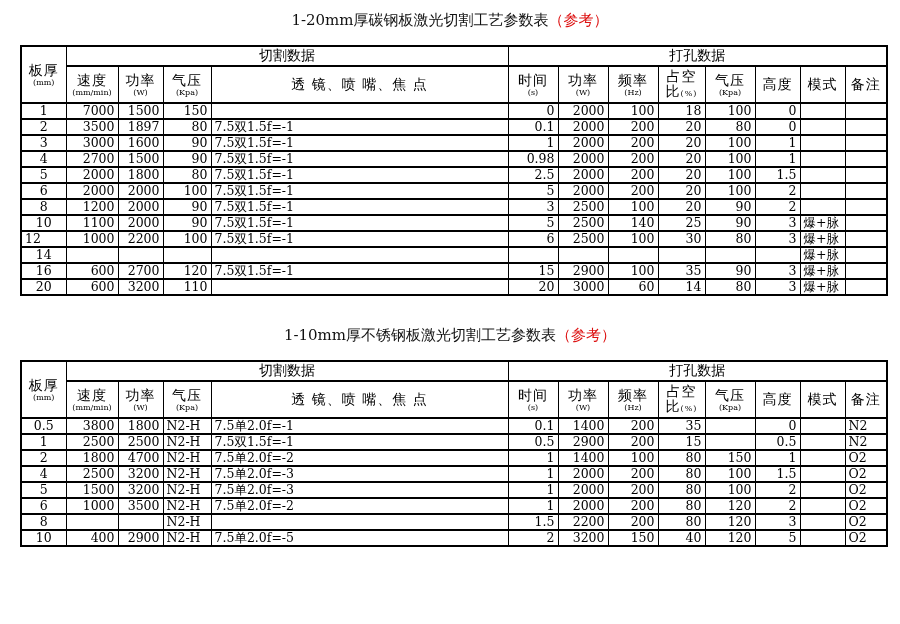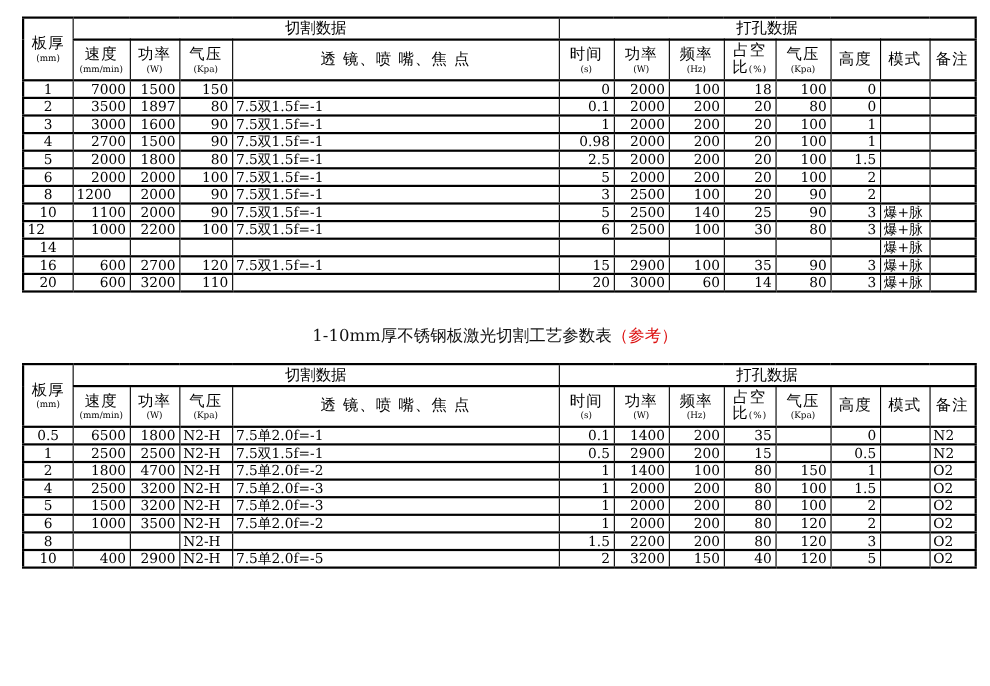--- a/index.html
+++ b/index.html
@@ -45,20 +45,23 @@
   .param-table td {
     height:15px; font-size:12.5px; line-height:14px; padding:0 3px;
   }
 </style>
 </head>
 <body>
 
 <div class="page">
 
 
+  <div class="subtitle-wrap first">
+    <span class="subtitle-black">1-20mm厚碳钢板激光切割工艺参数表</span><span class="subtitle-ref ref-colored" style="color: rgb(221, 17, 17);">（参考）</span>
+  </div>
 
   <table class="param-table">
     <colgroup>
       <col style="width:45px">
         <col style="width:52px">
         <col style="width:45px">
       <col style="width:48px">
         <col style="width:297px">
         <col style="width:50px">
       <col style="width:50px">
@@ -211,21 +214,21 @@
           <td style="text-align: right;">2000</td>
           <td style="text-align: right;">200</td>
           <td style="text-align: right;">20</td>
           <td style="text-align: right;">100</td>
           <td style="text-align: right;">2</td>
           <td style="text-align: left;"></td>
           <td style="text-align: left;"></td>
         </tr>
         <tr>
           <td style="text-align: center;">8</td>
-          <td style="">1200</td>
+          <td style="text-align: right;">1200</td>
           <td style="text-align: right;">2000</td>
           <td style="text-align: right;">90</td>
           <td style="text-align: left;">7.5双1.5f=-1</td>
           <td style="text-align: right;">3</td>
           <td style="text-align: right;">2500</td>
           <td style="text-align: right;">100</td>
           <td style="text-align: right;">20</td>
           <td style="text-align: right;">90</td>
           <td style="text-align: right;">2</td>
           <td style="text-align: left;"></td>
@@ -381,21 +384,21 @@
             <span class="th-label">模式</span>
           </th>
           <th class="sub-h">
             <span class="th-label">备注</span>
           </th>
         </tr>
       </thead>
     <tbody>
         <tr>
           <td style="text-align: center;">0.5</td>
-          <td style="text-align: right;">6500</td>
+          <td style="text-align: right;">3800</td>
           <td style="text-align: right;">1800</td>
           <td style="text-align: left;">N2-H</td>
           <td style="text-align: left;">7.5单2.0f=-1</td>
           <td style="text-align: right;">0.1</td>
           <td style="text-align: right;">1400</td>
           <td style="text-align: right;">200</td>
           <td style="text-align: right;">35</td>
           <td style="text-align: right;"></td>
           <td style="text-align: right;">0</td>
           <td style="text-align: left;"></td>

